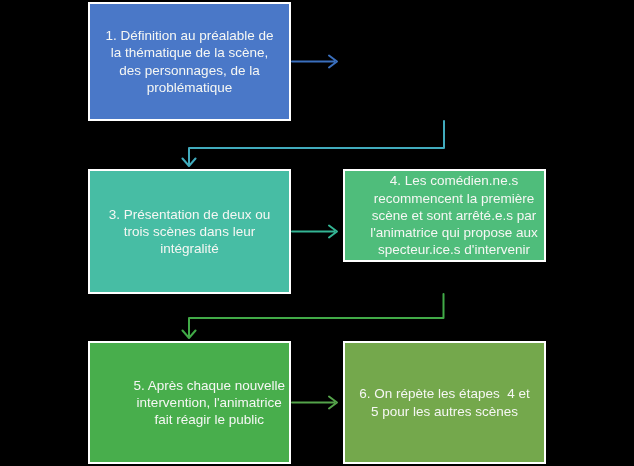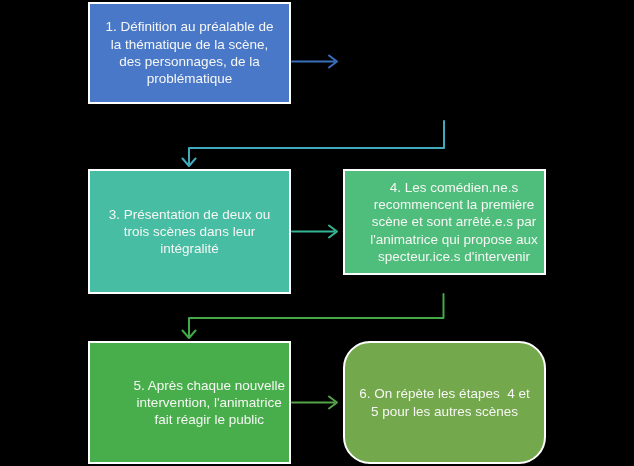--- a/index.html
+++ b/index.html
@@ -10,26 +10,26 @@
   .overlay{position:absolute;left:0;top:0;width:634px;height:466px;}
   .connector{fill:none;stroke-width:2;stroke-linecap:round;stroke-linejoin:round;}
   .box{
     position:absolute;width:203px;box-sizing:border-box;
     border:2px solid #ffffff;
     display:flex;align-items:center;justify-content:center;
     text-align:center;color:#f6f7f4;
     font-size:13.5px;line-height:1.28;
   }
   .box-text{white-space:pre-wrap;padding:0 4px;}
-  .b1{left:88px;top:2px;height:102px;align-items:center;}
+  .b1{left:88px;top:2px;height:119px;align-items:center;}
   .b2{left:343px;top:2px;height:119px;}
   .b3{left:88px;top:169px;height:125px;align-items:center;}
-  .b4{left:343px;top:169px;height:106px;padding-left:19px;}
+  .b4{left:343px;top:169px;height:93px;padding-left:19px;}
   .b5{left:88px;top:341px;height:123px;justify-content:flex-end;}
-  .b6{left:343px;top:341px;height:123px;border-radius:27px;}
+  .b6{left:343px;top:341px;height:123px;}
 </style>
 </head>
 <body>
 
 <div class="stage">
 
   <svg class="overlay" viewBox="0 0 634 466" xmlns="http://www.w3.org/2000/svg">
     <path class="connector" d="M292 61.5 H334 M329 55.5 L337 61.5 L329 67.5" stroke="#3a6fbd"></path>
     <path class="connector" d="M444 121 V148 H189 V164 M182.5 158.5 L189 166 L195.5 158.5" stroke="#41abbd"></path>
     <path class="connector" d="M292 231.5 H334 M329 225.5 L337 231.5 L329 237.5" stroke="#33b493"></path>

